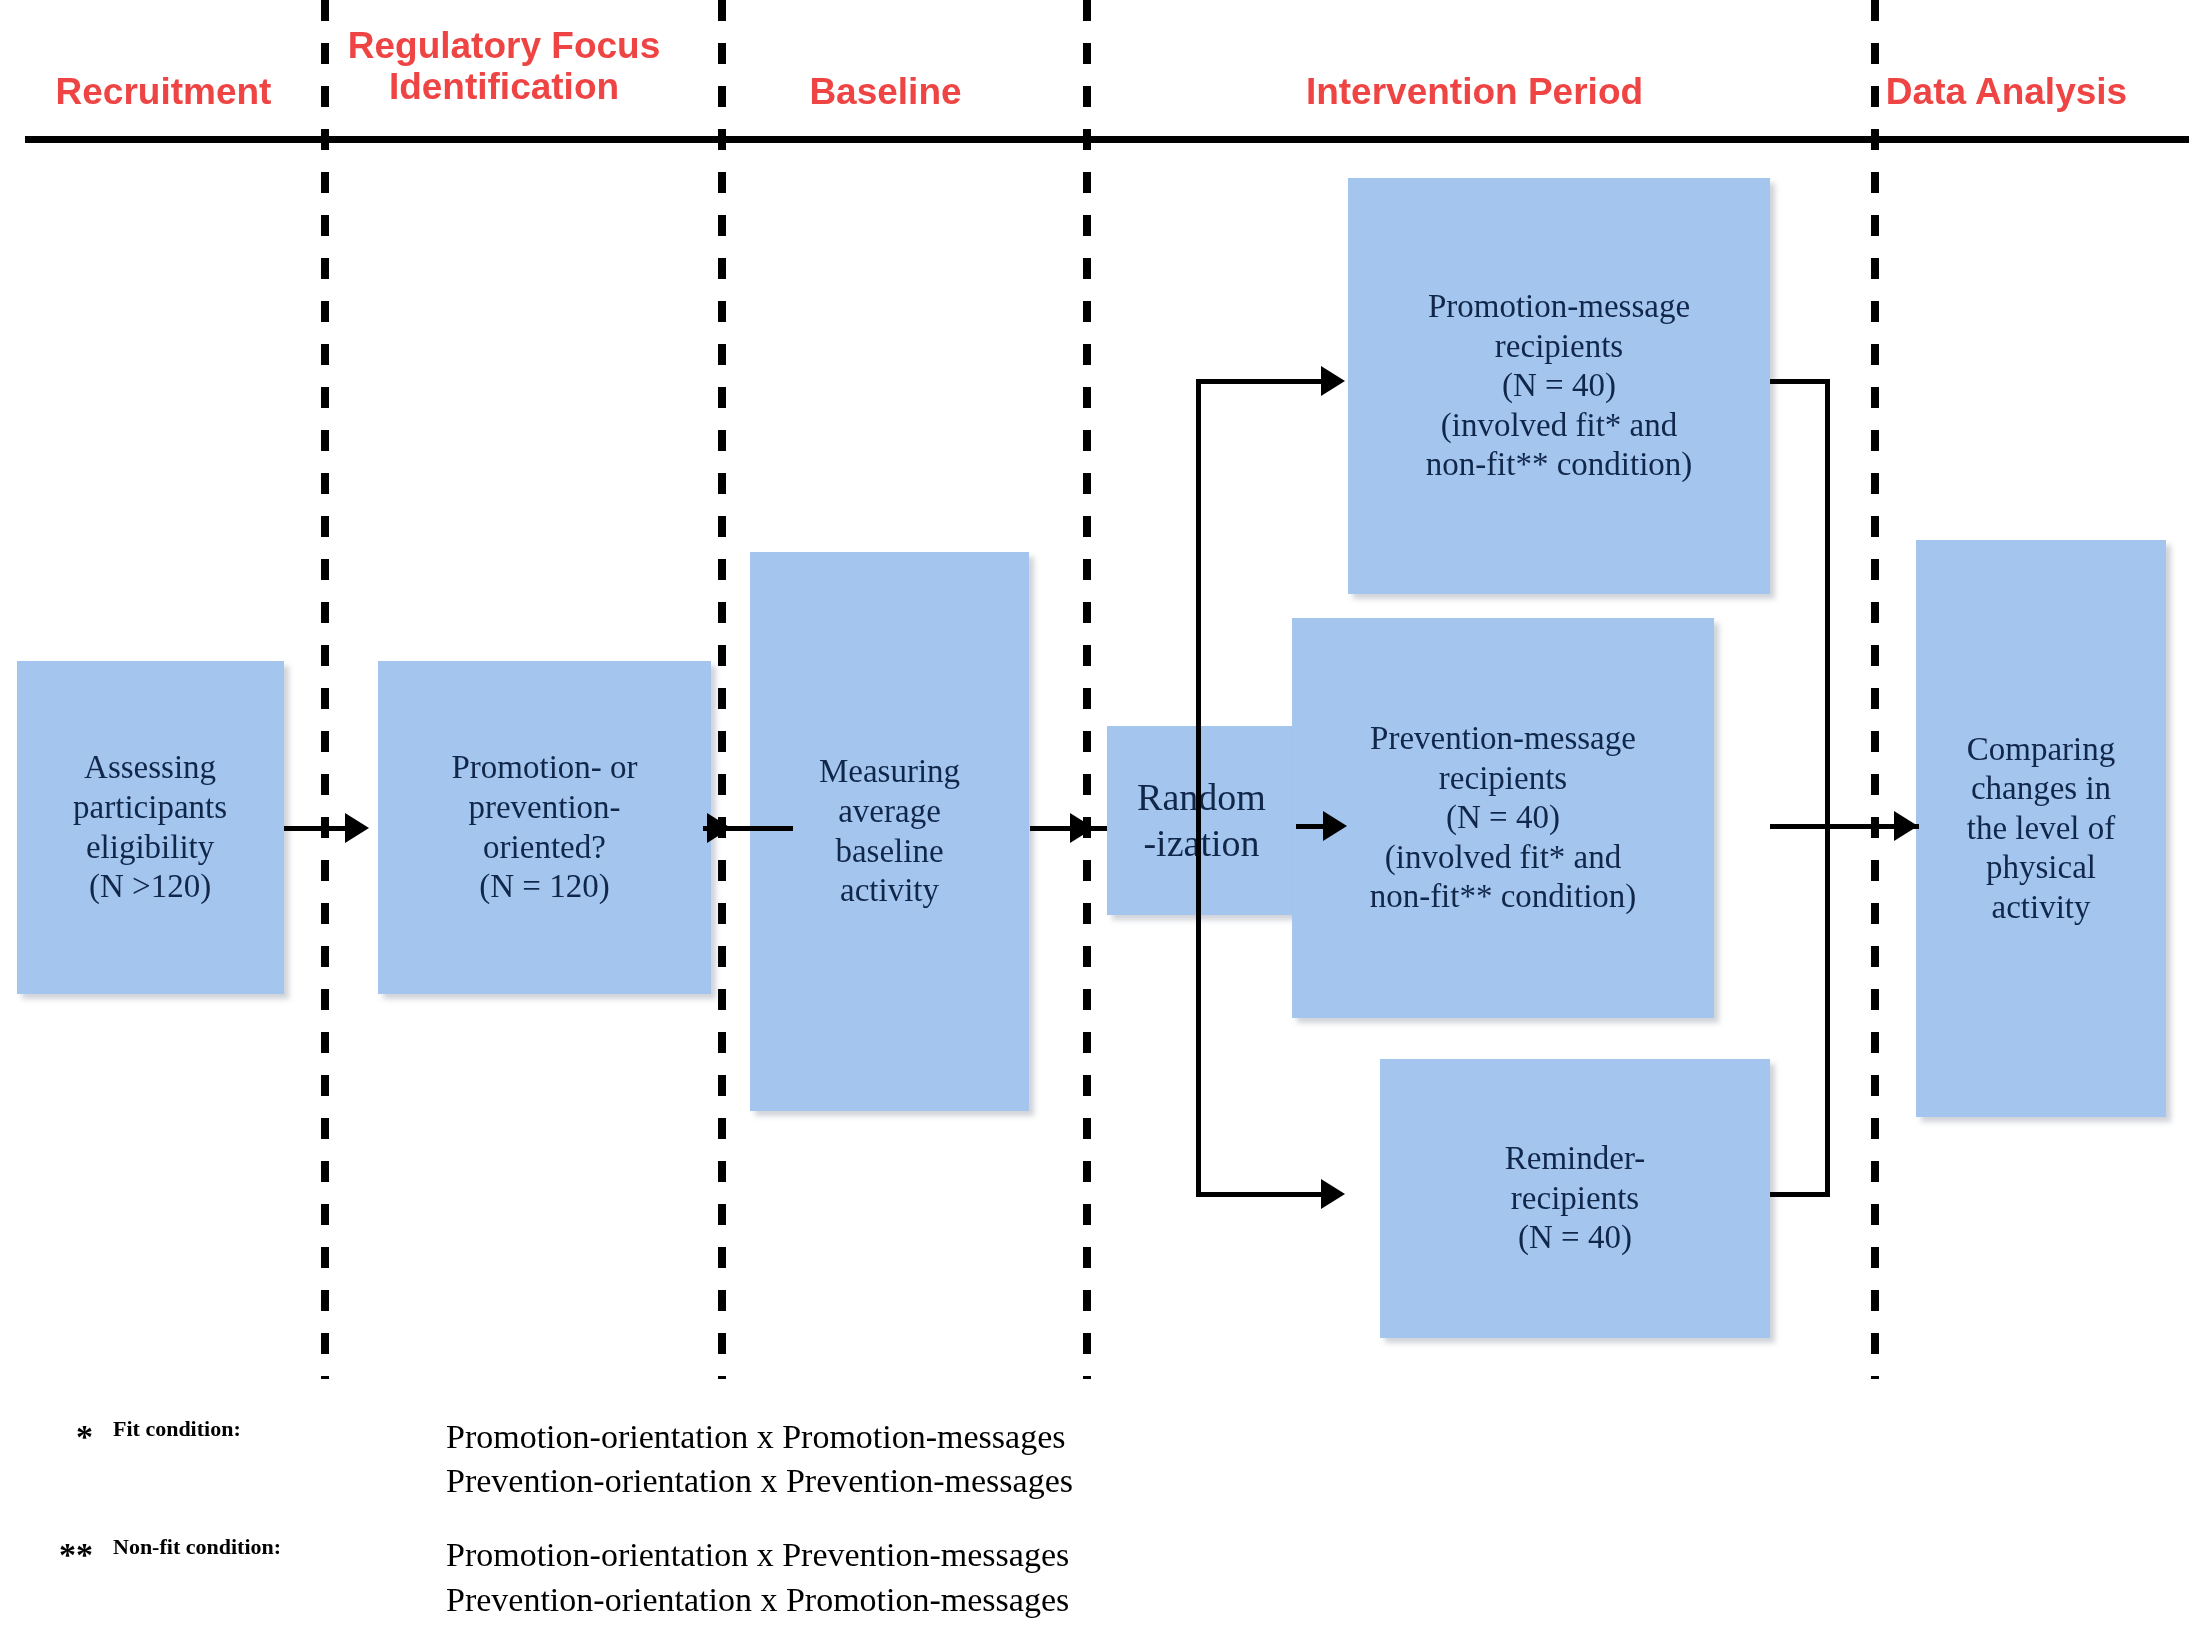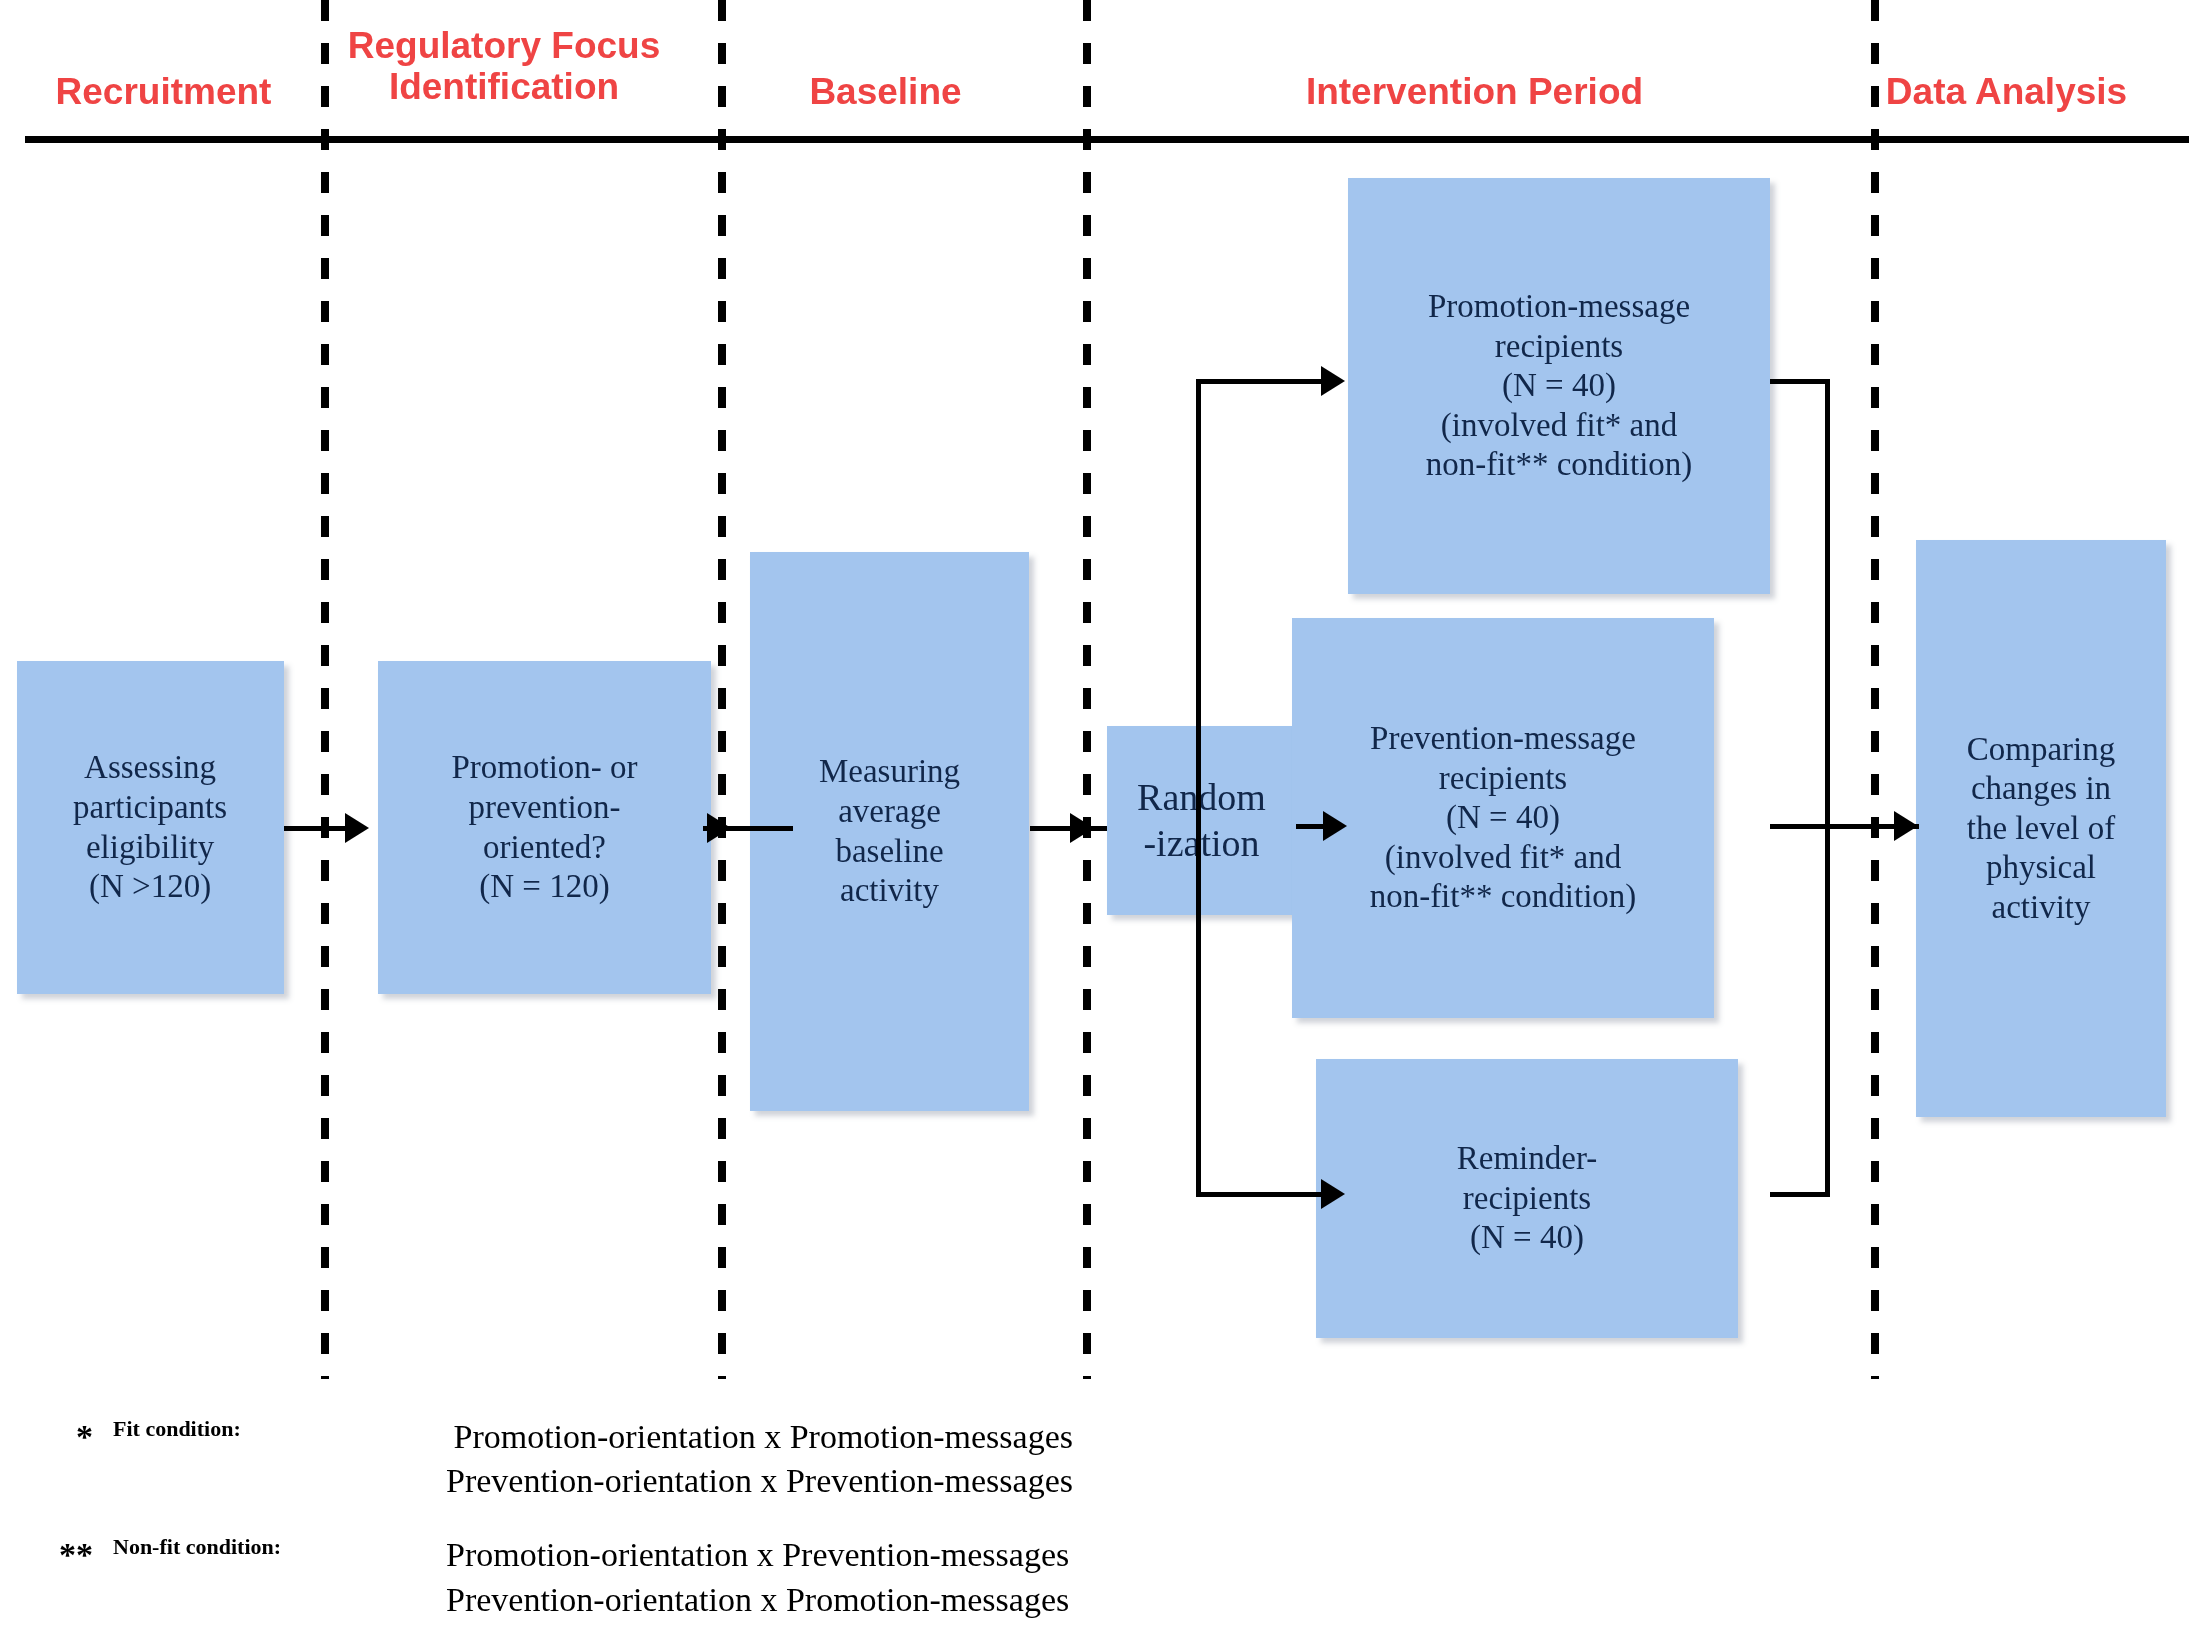--- a/index.html
+++ b/index.html
@@ -119,21 +119,20 @@
     font-weight: bold;
     font-size: 22px;
     line-height: 1.30;
     color: #000000;
     white-space: nowrap;
   }
   .legend-defs {
     font-size: 34px;
     line-height: 1.30;
     color: #000000;
-    text-align: right;
   }
   .legend-defs div { white-space: nowrap; }
 </style>
 </head>
 <body>
 
 <div id="stage">
 
   <div class="phase-label" style="left:24px; top:71px; width:279px;">Recruitment</div>
 
@@ -176,21 +175,21 @@
 (N = 40)
 (involved fit* and
 non-fit** condition)</div>
 
   <div class="flow-box" style="left:1292px; top:618px; width:422px; height:400px;">Prevention-message
 recipients
 (N = 40)
 (involved fit* and
 non-fit** condition)</div>
 
-  <div class="flow-box" style="left:1316px; top:1059px; width:422px; height:279px;">Reminder-
+  <div class="flow-box" style="left:1380px; top:1059px; width:390px; height:279px;">Reminder-
 recipients
 (N = 40)</div>
 
   <div class="flow-box" style="left:1916px; top:540px; width:250px; height:577px;">Comparing
 changes in
 the level of
 physical
 activity</div>
 
   <div class="conn-h" style="left:284px; top:826px; width:65px;"></div>

